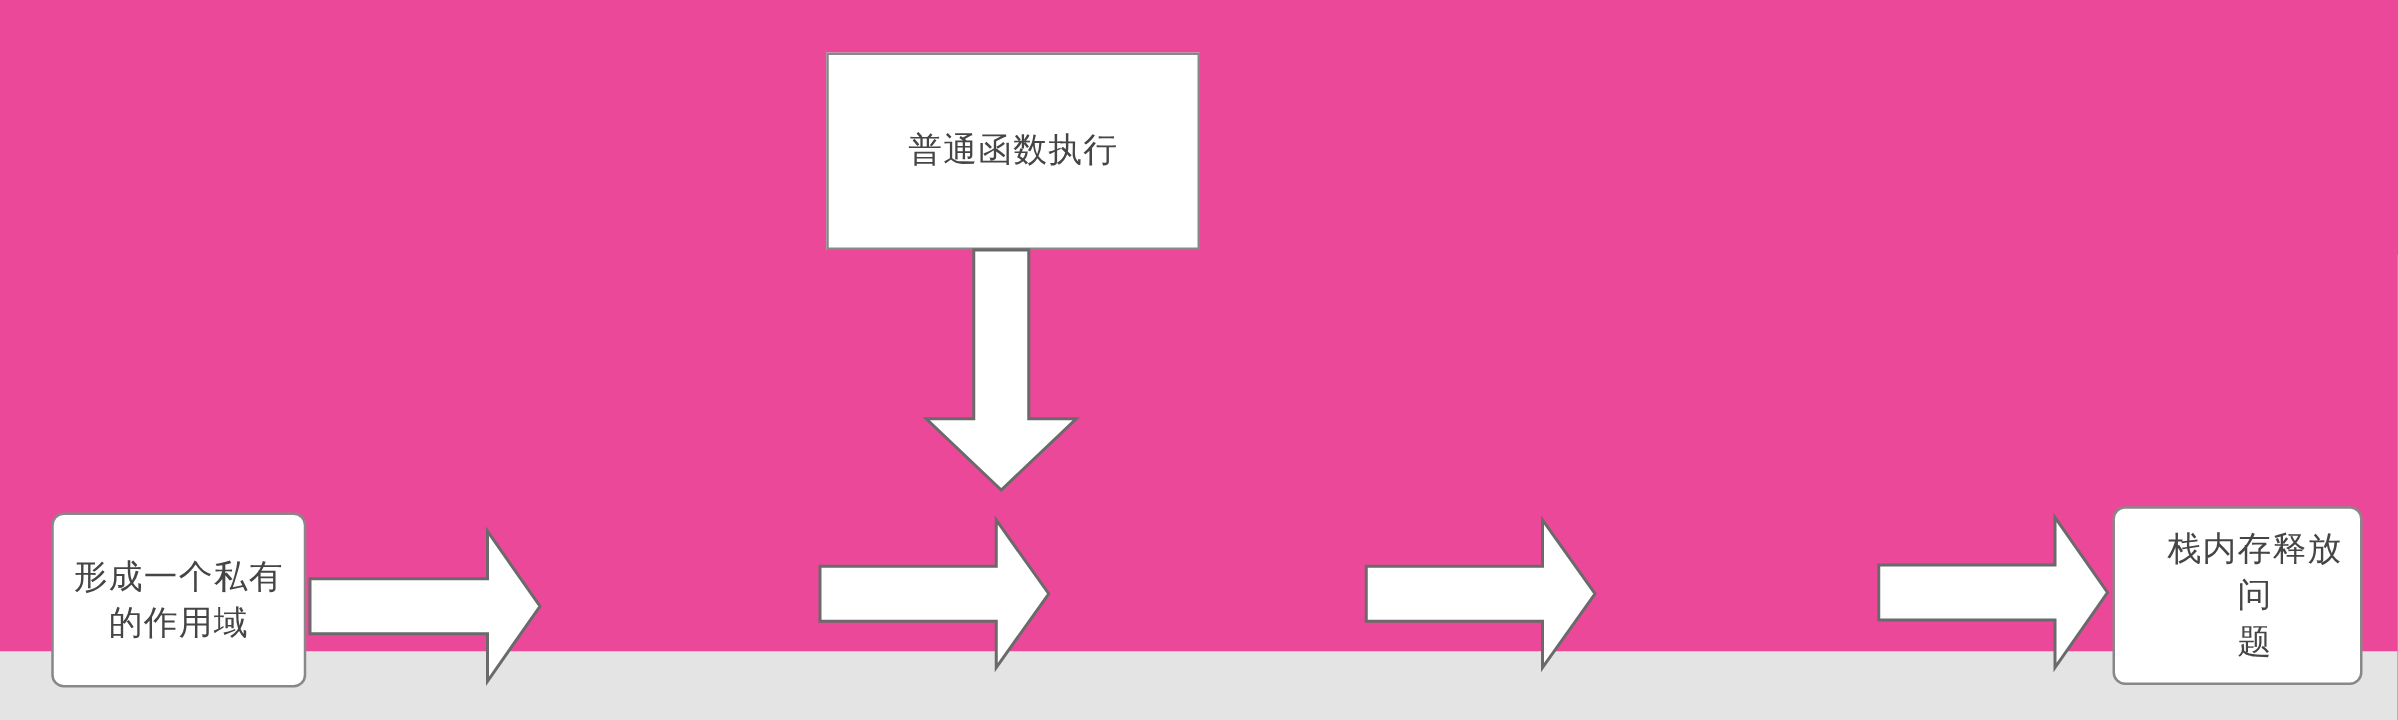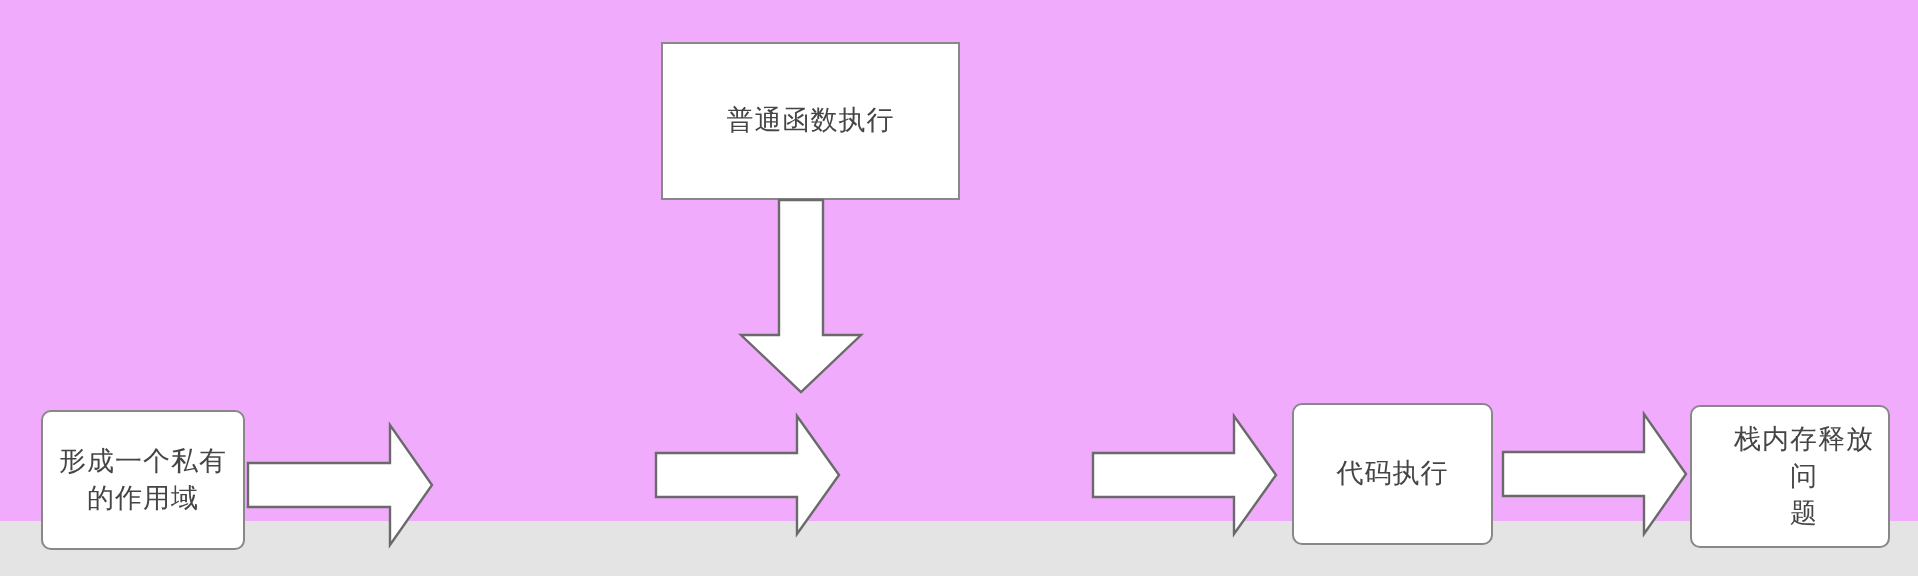--- a/index.html
+++ b/index.html
@@ -10,21 +10,21 @@
     width: 1918px;
     height: 576px;
     background: #e4e4e4;
     font-family: "Liberation Sans", "DejaVu Sans", sans-serif;
     overflow: hidden;
   }
   #diagram-canvas {
     position: relative;
     width: 1918px;
     height: 521px;
-    background: #f0abfc;
+    background: #ec4899;
   }
   .node {
     position: absolute;
     background: #ffffff;
     border: 2px solid #888888;
     box-sizing: border-box;
     display: flex;
     align-items: center;
     justify-content: center;
     text-align: center;
@@ -92,23 +92,20 @@
     </svg>
   </div>
 
 
   <div class="arrow" style="left:1093px; top:415px; width:184px; height:121px;">
     <svg width="184" height="121" viewBox="0 0 184 121" xmlns="http://www.w3.org/2000/svg">
       <polygon class="arrow-shape" points="0,38 141,38 141,1 183,60 141,119 141,82 0,82"></polygon>
     </svg>
   </div>
 
-  <div class="node rounded" style="left:1292px; top:403px; width:201px; height:142px;">
-    <span class="node-label">代码执行</span>
-  </div>
 
   <div class="arrow" style="left:1503px; top:413px; width:184px; height:122px;">
     <svg width="184" height="122" viewBox="0 0 184 122" xmlns="http://www.w3.org/2000/svg">
       <polygon class="arrow-shape" points="0,39 141,39 141,1 183,61 141,121 141,83 0,83"></polygon>
     </svg>
   </div>
 
   <div class="node rounded" style="left:1690px; top:405px; width:200px; height:143px;padding-left:28px;">
     <span class="node-label">栈内存释放问
 题</span>

